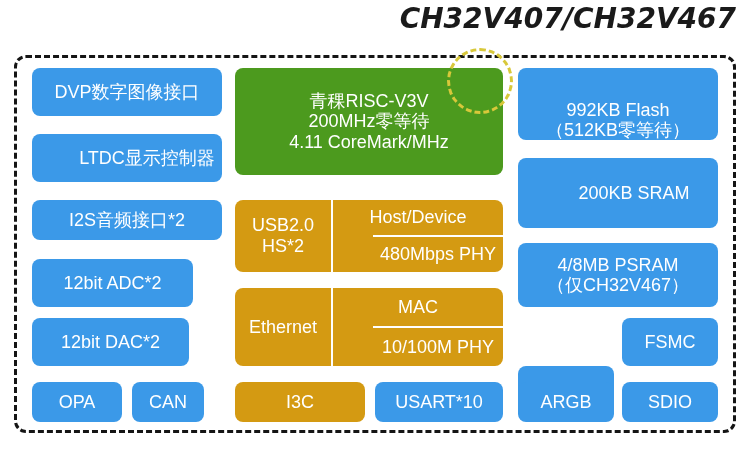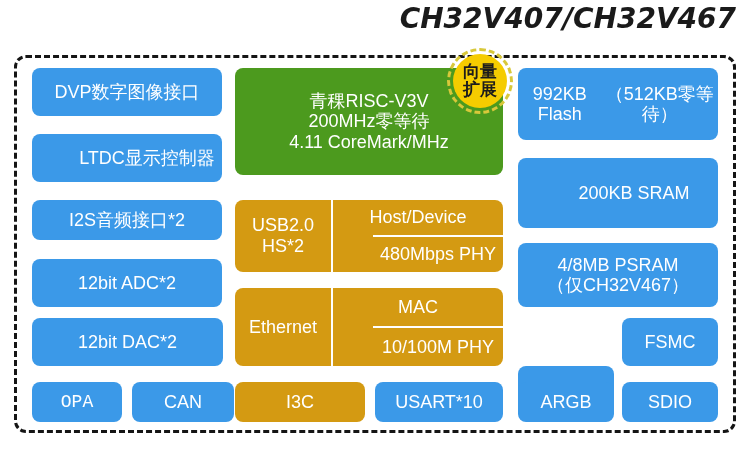--- a/index.html
+++ b/index.html
@@ -150,42 +150,36 @@
   </div>
 
   <div class="blk blue f18" style="left:32px; top:134px; width:190px; height:48px;padding-left:40px;">
     <span>LTDC显示控制器</span>
   </div>
 
   <div class="blk blue f18" style="left:32px; top:200px; width:190px; height:40px;">
     <span>I2S音频接口*2</span>
   </div>
 
-  <div class="blk blue f18" style="left:32px; top:259px; width:190px; height:48px;">
+  <div class="blk blue f18" style="left:32px; top:259px; width:161px; height:48px;">
     <span>12bit ADC*2</span>
   </div>
 
-  <div class="blk blue f18" style="left:32px; top:318px; width:191px; height:48px;">
+  <div class="blk blue f18" style="left:32px; top:318px; width:157px; height:48px;">
     <span>12bit DAC*2</span>
   </div>
 
   <div class="blk green multi" style="left:235px; top:68px; width:268px; height:107px; flex-direction:column;">
     <span class="f18">青稞RISC-V3V</span>
     <span class="f18">200MHz零等待</span>
     <span class="f18">4.11 CoreMark/MHz</span>
   </div>
 
   <div class="badge-wrap">
     <div class="badge-ring"></div>
-    <div class="badge-core">
-      <div>
-        <div>向量</div>
-        <div>扩展</div>
-      </div>
-    </div>
   </div>
 
   <div class="composite" style="left:235px; top:200px; width:268px; height:72px;">
     <div class="comp-left f18" style="width:96px; flex-direction:column;">
       <span>USB2.0</span>
       <span>HS*2</span>
     </div>
     <div class="comp-right">
       <div class="comp-cell f18">Host/Device</div>
       <div class="comp-cell f18 div-top">480Mbps PHY</div>
@@ -193,21 +187,21 @@
   </div>
 
   <div class="composite" style="left:235px; top:288px; width:268px; height:78px;">
     <div class="comp-left f18" style="width:96px;">Ethernet</div>
     <div class="comp-right">
       <div class="comp-cell f18">MAC</div>
       <div class="comp-cell f18 div-top">10/100M PHY</div>
     </div>
   </div>
 
-  <div class="blk blue multi" style="left:518px; top:68px; width:200px; height:72px; justify-content:flex-end;">
+  <div class="blk blue multi" style="left:518px; top:68px; width:200px; height:72px; flex-direction:column;justify-content:flex-end;">
     <span class="f18">992KB Flash</span>
     <span class="f18">（512KB零等待）</span>
   </div>
 
   <div class="blk blue f18" style="left:518px; top:158px; width:200px; height:70px;padding-left:32px;">
     <span>200KB SRAM</span>
   </div>
 
   <div class="blk blue multi" style="left:518px; top:243px; width:200px; height:64px; flex-direction:column;">
     <span class="f18">4/8MB PSRAM</span>
@@ -215,25 +209,25 @@
   </div>
 
   <div class="blk blue f18" style="left:518px; top:318px; width:96px; height:48px;margin-top:48px;">
     <span>DMA*2</span>
   </div>
 
   <div class="blk blue f18" style="left:622px; top:318px; width:96px; height:48px;">
     <span>FSMC</span>
   </div>
 
-  <div class="blk blue f18" style="left:32px; top:382px; width:90px; height:40px;font-family:Liberation Mono, monospace;">
+  <div class="blk blue f18" style="left:32px; top:382px; width:90px; height:40px;">
     <span>OPA</span>
   </div>
 
-  <div class="blk blue f18" style="left:132px; top:382px; width:102px; height:40px;justify-content:center;">
+  <div class="blk blue f18" style="left:132px; top:382px; width:72px; height:40px;justify-content:center;">
     <span>CAN</span>
   </div>
 
   <div class="blk orange f18" style="left:235px; top:382px; width:130px; height:40px;">
     <span>I3C</span>
   </div>
 
   <div class="blk blue f18" style="left:375px; top:382px; width:128px; height:40px;">
     <span>USART*10</span>
   </div>

